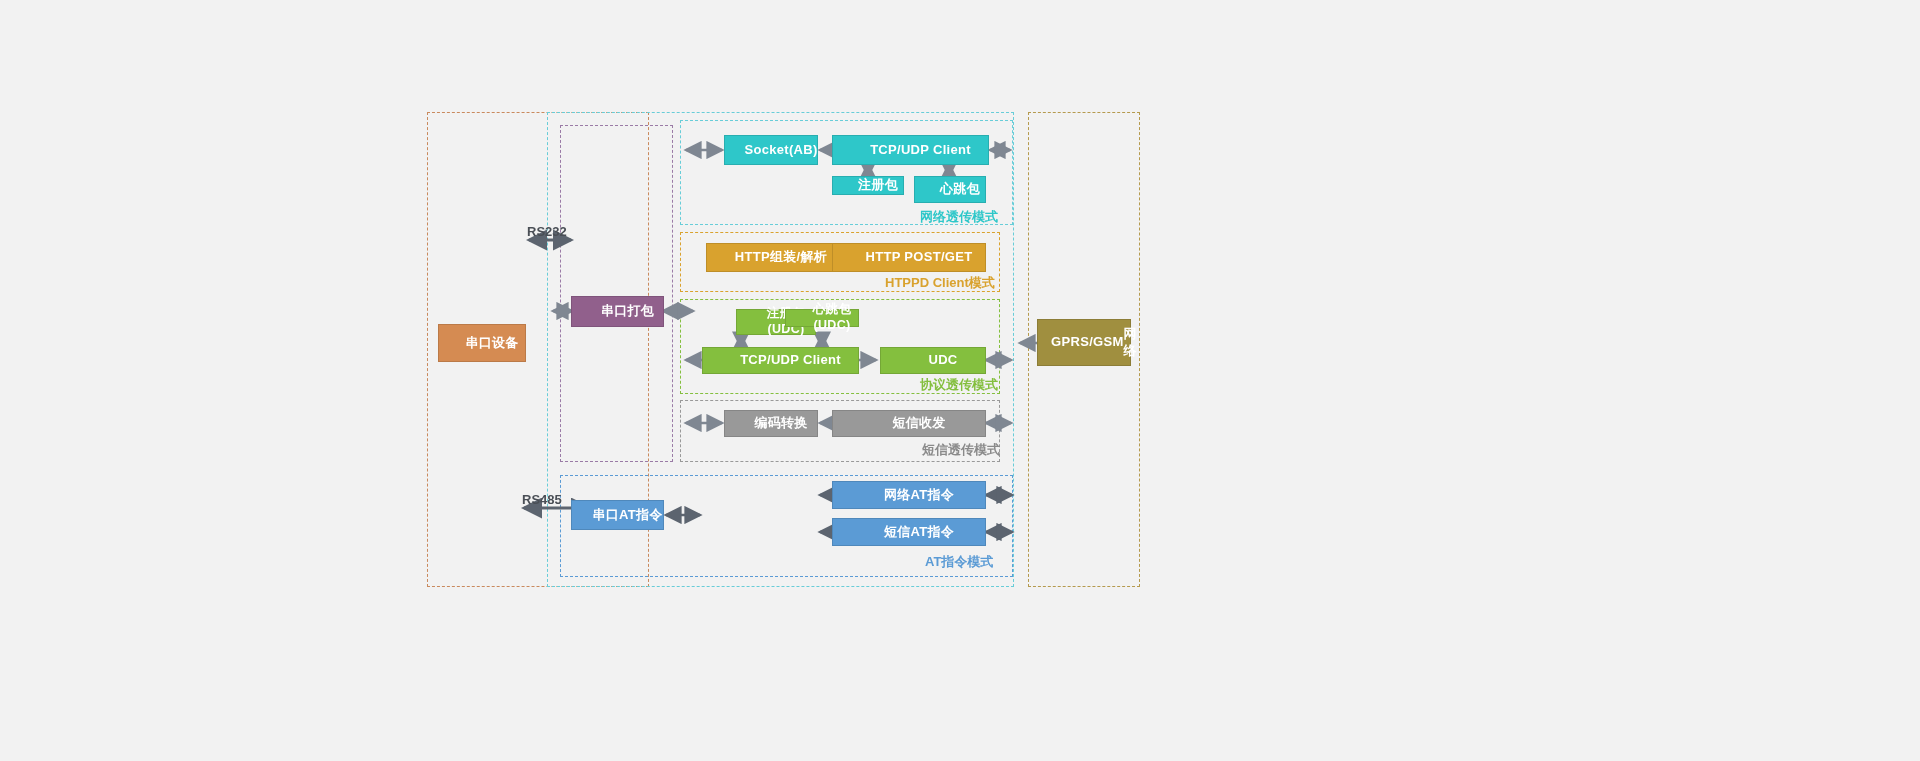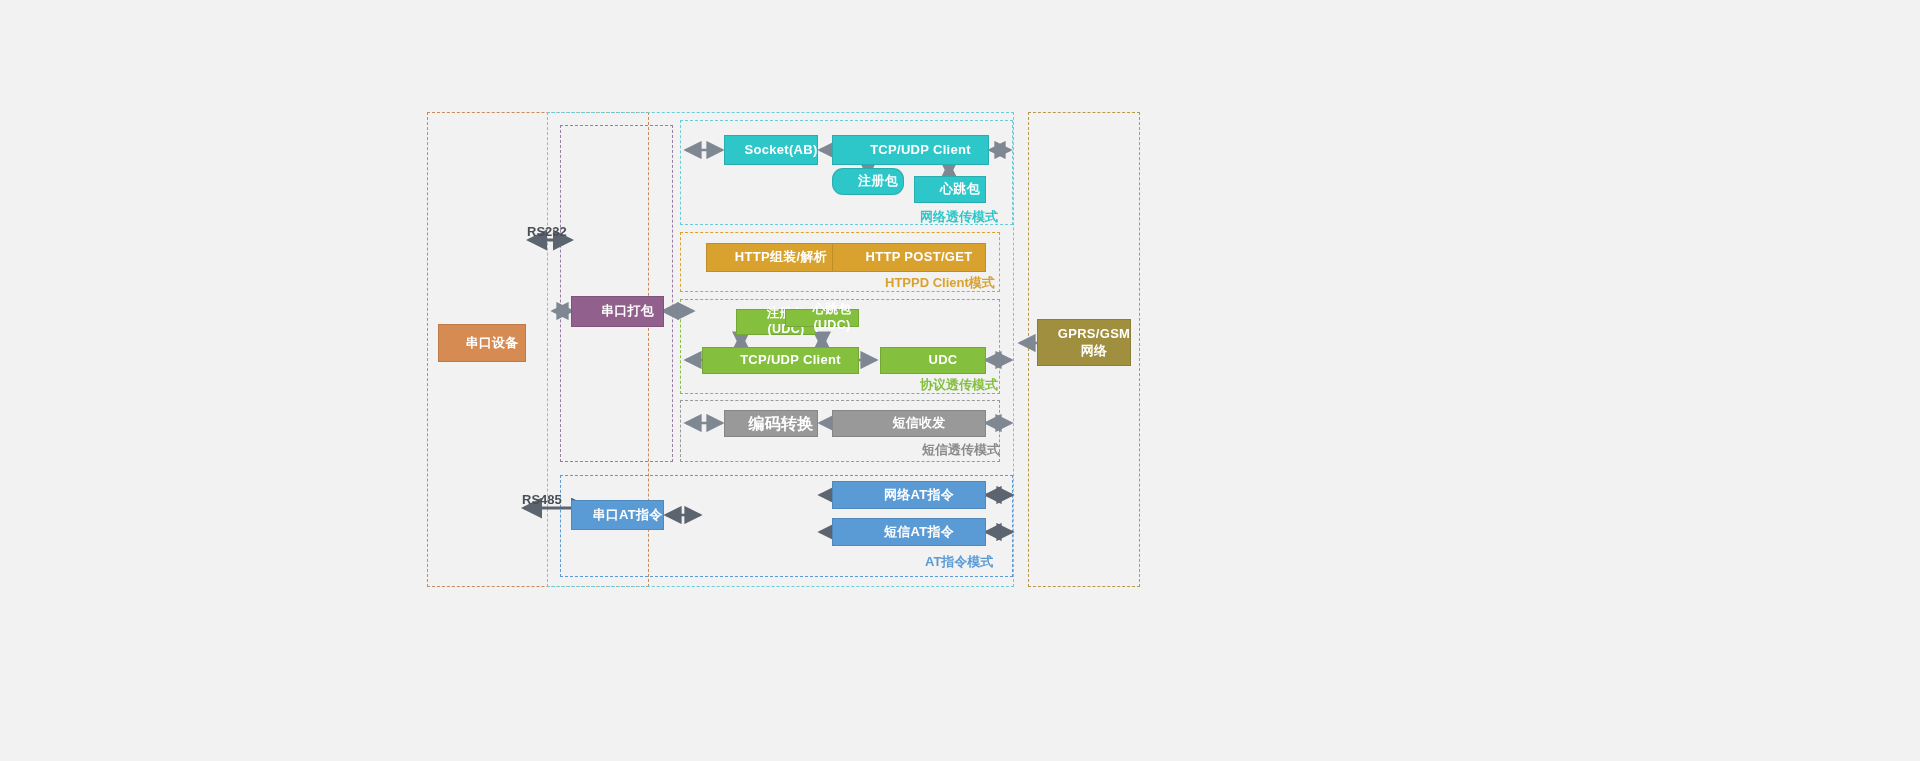--- a/index.html
+++ b/index.html
@@ -108,32 +108,32 @@
 
       <line x1="1020" y1="343" x2="1054" y2="343" marker-start="url(#ahr)" marker-end="url(#ah)"></line>
     </g>
   </svg>
 
   <div class="conn-label" style="left:527px;top:224px;">RS232</div>
   <div class="conn-label" style="left:522px;top:492px;">RS485</div>
 
   <div class="blk" style="left:438px;top:324px;width:88px;height:38px;background:#d58b52;font-size:13px;">串口设备</div>
 
-  <div class="blk" style="left:1037px;top:319px;width:94px;height:47px;background:#a08f3f;font-size:13px;flex-direction:column;">
+  <div class="blk" style="left:1037px;top:319px;width:94px;height:47px;background:#a08f3f;font-size:13px;flex-direction:row;">
     <span>GPRS/GSM</span>
     <span>网络</span>
   </div>
 
   <div class="blk" style="left:571px;top:296px;width:93px;height:31px;background:#91608c;font-size:13px;">串口打包</div>
 
   <div class="blk" style="left:724px;top:135px;width:94px;height:30px;background:#2ec7c9;font-size:13px;">Socket(AB)</div>
 
   <div class="blk" style="left:832px;top:135px;width:157px;height:30px;background:#2ec7c9;font-size:13px;">TCP/UDP Client</div>
 
-  <div class="blk" style="left:832px;top:168px;width:72px;height:27px;background:#2ec7c9;font-size:13px;border-radius:11px;">注册包</div>
+  <div class="blk" style="left:832px;top:176px;width:72px;height:19px;background:#2ec7c9;font-size:13px;">注册包</div>
 
   <div class="blk" style="left:914px;top:176px;width:72px;height:27px;background:#2ec7c9;font-size:13px;">心跳包</div>
 
   <div class="cap" style="left:920px;top:208px;color:#2ec7c9;">网络透传模式</div>
 
   <div class="blk" style="left:706px;top:243px;width:130px;height:29px;background:#d9a22e;font-size:13px;">HTTP组装/解析</div>
 
   <div class="blk" style="left:832px;top:243px;width:154px;height:29px;background:#d9a22e;font-size:13px;">HTTP POST/GET</div>
 
   <div class="cap" style="left:885px;top:274px;color:#d9a22e;">HTPPD Client模式</div>
@@ -141,21 +141,21 @@
   <div class="blk" style="left:702px;top:309px;width:80px;height:26px;background:#84bf3e;font-size:12.5px;margin-left:34px;">注册包 (UDC)</div>
 
   <div class="blk" style="left:785px;top:309px;width:74px;height:18px;background:#84bf3e;font-size:12.5px;">心跳包 (UDC)</div>
 
   <div class="blk" style="left:702px;top:347px;width:157px;height:27px;background:#84bf3e;font-size:13px;">TCP/UDP Client</div>
 
   <div class="blk" style="left:880px;top:347px;width:106px;height:27px;background:#84bf3e;font-size:13px;">UDC</div>
 
   <div class="cap" style="left:920px;top:376px;color:#84bf3e;">协议透传模式</div>
 
-  <div class="blk" style="left:724px;top:410px;width:94px;height:27px;background:#999999;font-size:16px;">编码转换</div>
+  <div class="blk" style="left:724px;top:410px;width:94px;height:27px;background:#999999;font-size:13px;">编码转换</div>
 
   <div class="blk" style="left:832px;top:410px;width:154px;height:27px;background:#999999;font-size:13px;">短信收发</div>
 
   <div class="cap" style="left:922px;top:441px;color:#8a8a8a;">短信透传模式</div>
 
   <div class="blk" style="left:571px;top:500px;width:93px;height:30px;background:#5b9bd5;font-size:13px;">串口AT指令</div>
 
 
   <div class="blk" style="left:832px;top:481px;width:154px;height:28px;background:#5b9bd5;font-size:13px;">网络AT指令</div>
 

